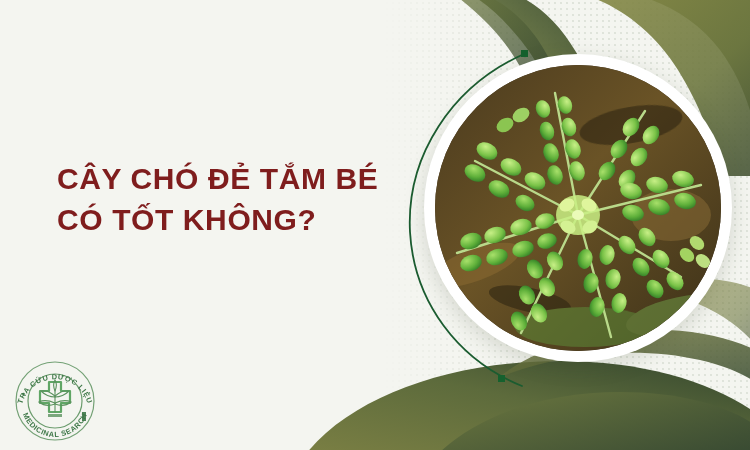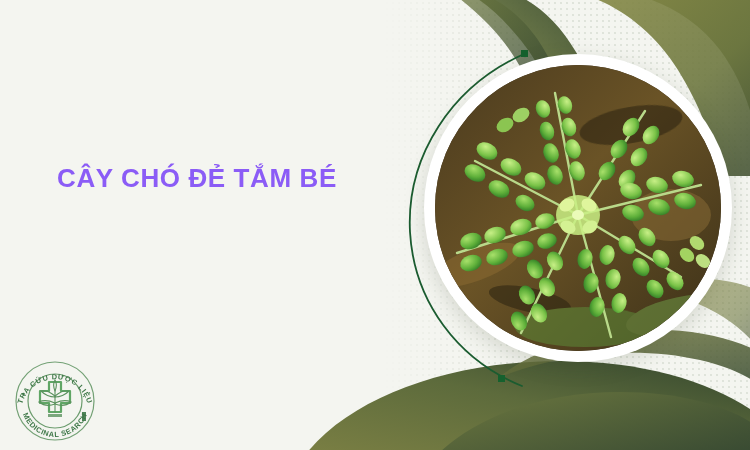--- a/index.html
+++ b/index.html
@@ -38,22 +38,22 @@
 
   
   .title-block {
     position: absolute;
     left: 57px;
     top: 158px;
     width: 330px;
   }
   .title-line {
     display: block;
-    color: #8b5cf6;
-    font-size: 26px;
+    color: #7f1d1d;
+    font-size: 30px;
     font-weight: 700;
     letter-spacing: 0.6px;
     line-height: 41px;
     white-space: nowrap;
   }
 
   
   .photo-wrap {
     position: absolute;
     left: 424px;
@@ -158,20 +158,21 @@
   </svg>
 
   <svg class="arc-deco" viewBox="0 0 360 370">
     <path d="M128,20 C56,52 10,122 14,198 C18,268 62,326 126,352" fill="none" stroke="#1b5c30" stroke-width="1.8" stroke-linecap="round"></path>
   </svg>
   <span class="arc-dot top"></span>
   <span class="arc-dot bottom"></span>
 
   <div class="title-block">
     <span class="title-line">CÂY CHÓ ĐẺ TẮM BÉ</span>
+    <span class="title-line">CÓ TỐT KHÔNG?</span>
   </div>
 
   <div class="photo-wrap">
     <div class="photo-ring"></div>
     <div class="photo-disc">
       <svg viewBox="0 0 286 286" preserveAspectRatio="xMidYMid slice">
         <defs>
           <linearGradient id="soil" x1="0" y1="0" x2="1" y2="1">
             <stop offset="0%" stop-color="#4a3a1e"></stop>
             <stop offset="45%" stop-color="#6a5326"></stop>

